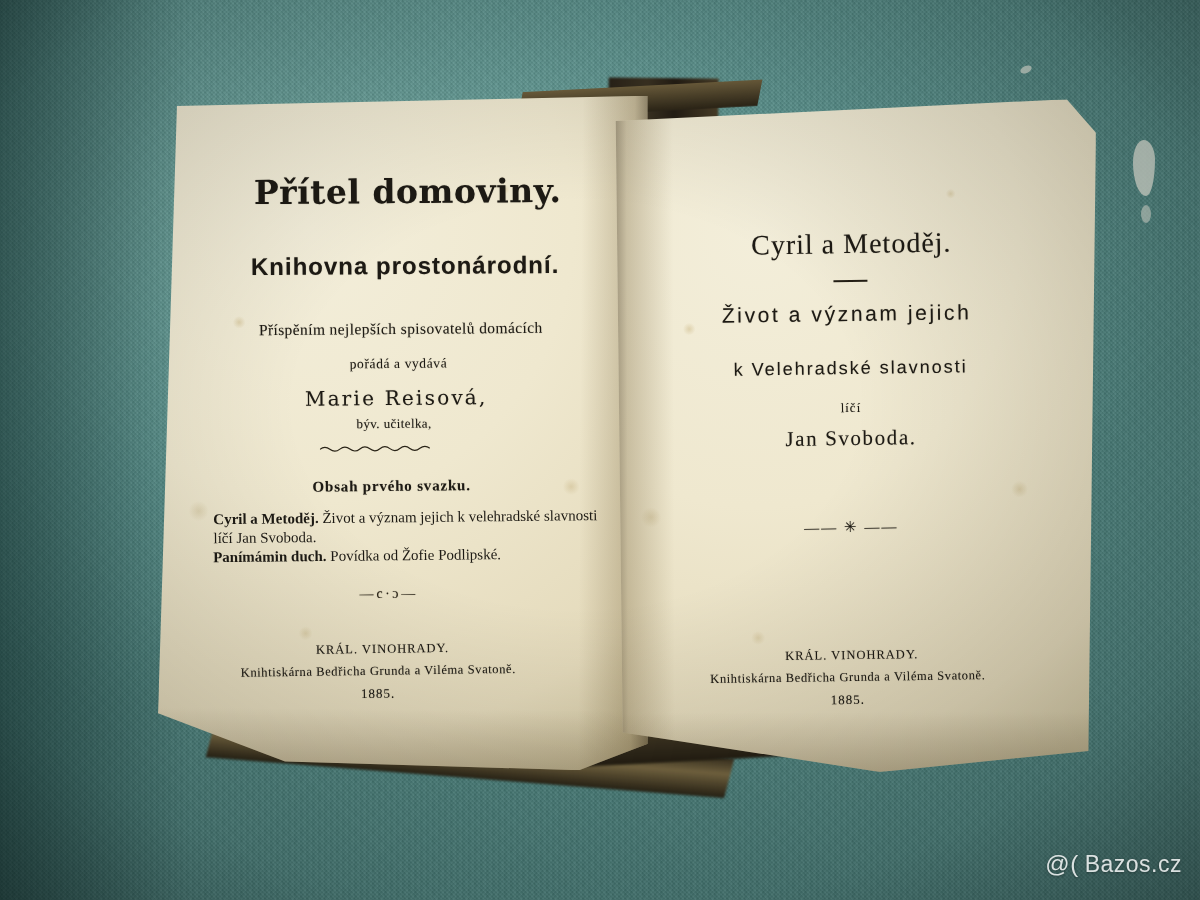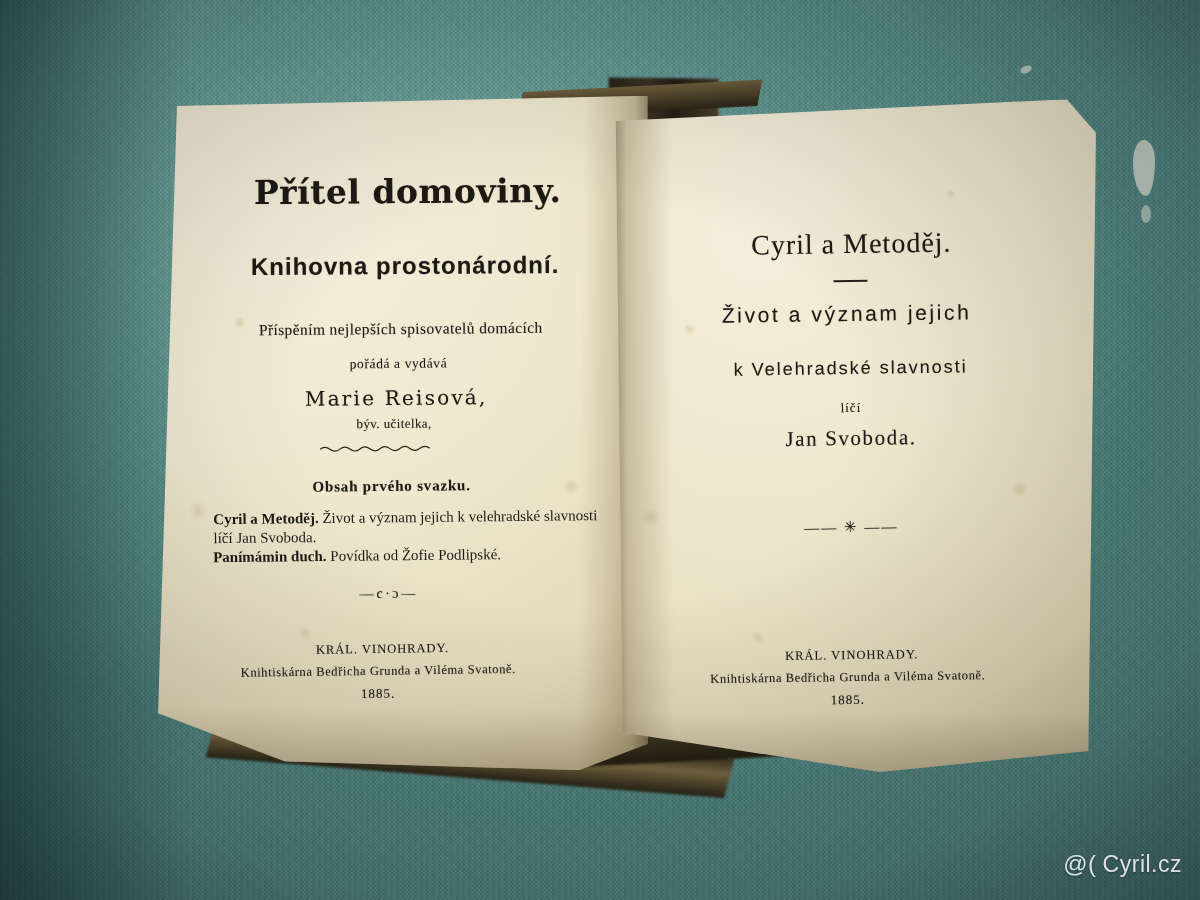--- a/index.html
+++ b/index.html
@@ -414,16 +414,16 @@
       <div class="txt r-printer">Knihtiskárna Bedřicha Grunda a Viléma Svatoně.</div>
       <div class="txt r-year">1885.</div>
     </div>
 
   </div>
 
   <div class="bg-vignette"></div>
 
   <div id="watermark">
     <span class="at">@(</span>
-    <span>Cyril.cz</span>
+    <span>Bazos.cz</span>
   </div>
 
 </div>
 
 </body></html>

